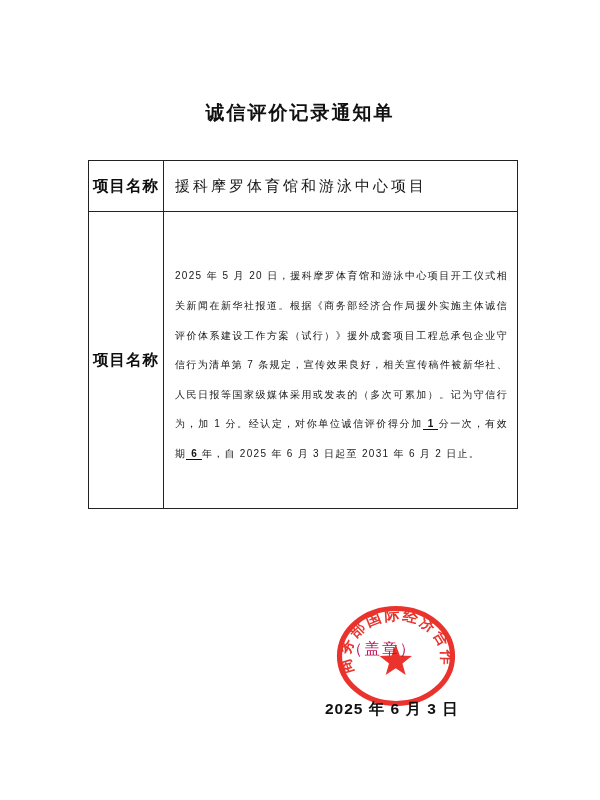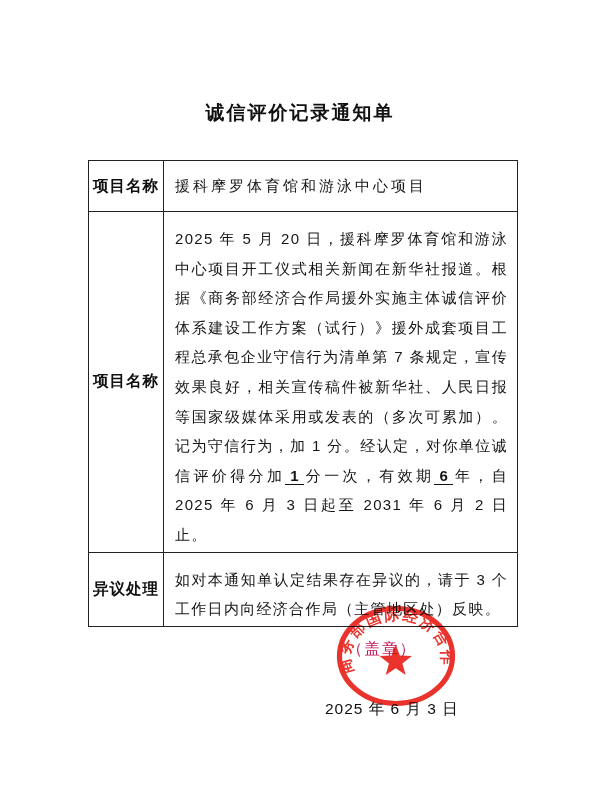--- a/index.html
+++ b/index.html
@@ -20,30 +20,30 @@
   }
   table.notice td { border:1.6px solid var(--line); vertical-align:middle; }
   td.lbl {
     width:75px; text-align:center; font-weight:700; font-size:15.5px;
     letter-spacing:1px; color:#0f0f0f;
   }
   td.val { padding:4px 10px 4px 11px; font-size:15px; letter-spacing:3px;margin-top:15px; }
   tr.r1 { height:51px; } tr.r2 { height:43px; }
   tr.r3 { height:297px; } tr.r4 { height:58px; }
   td.para {
-    padding:12px 9px 2px 11px; font-size:15px; line-height:29.6px;
+    padding:12px 9px 2px 11px; font-size:10px; line-height:29.6px;
     letter-spacing:1.3px; text-align:justify; text-justify:inter-character;
   }
   .uline {
     font-weight:700; border-bottom:1.6px solid #111; padding:0 5px;
     letter-spacing:0;
   }
   .date-line {
     position:absolute; left:325px; top:699px; font-size:15.5px;
-    letter-spacing:1px; color:#101010; font-weight:400;
+    letter-spacing:1px; color:#101010; font-weight:700;
   }
   .seal-label {
     position:absolute; left:347px; top:639px; font-size:15.5px;
     letter-spacing:2px; color:#be185d;
   }
   svg.seal {
     position:absolute; left:330px; top:600px; width:132px; height:112px;
     mix-blend-mode:multiply; opacity:0.92;
   }
   svg.seal text {
@@ -59,24 +59,20 @@
 <table class="notice">
   <tbody>
       <tr class="r1">
     <td class="lbl">项目名称</td>
     <td class="val">援科摩罗体育馆和游泳中心项目</td>
   </tr>
   <tr class="r3">
     <td class="lbl">项目名称</td>
     <td class="para"><span>2025 年 5 月 20 日，援科摩罗体育馆和游泳中心项目开工仪式相关新闻在新华社报道。根据《商务部经济合作局援外实施主体诚信评价体系建设工作方案（试行）》援外成套项目工程总承包企业守信行为清单第 7 条规定，宣传效果良好，相关宣传稿件被新华社、人民日报等国家级媒体采用或发表的（多次可累加）。记为守信行为，加 1 分。经认定，对你单位诚信评价得分加</span><span class="uline">1</span><span>分一次，有效期</span><span class="uline">6</span><span>年，自 2025 年 6 月 3 日起至 2031 年 6 月 2 日止。</span></td>
   </tr>
-  <tr class="r4">
-    <td class="lbl">异议处理</td>
-    <td class="para">如对本通知单认定结果存在异议的，请于 3 个工作日内向经济合作局（主管地区处）反映。</td>
-  </tr>
 </tbody>
   </table>
 
 <div class="seal-label">（盖章）</div>
 <div class="date-line">2025 年 6 月 3 日</div>
 
 <svg class="seal" viewBox="0 0 132 112" xmlns="http://www.w3.org/2000/svg">
   <ellipse cx="66" cy="56" rx="56.5" ry="47.5" fill="none" stroke="#e8211a" stroke-width="5.2"></ellipse>
   <polygon fill="#e8211a" points="65.7,44.3 69.8,55.6 81.9,56.1 72.4,63.5 75.7,75.1 65.7,68.3 55.7,75.1 59.0,63.5 49.5,56.1 61.6,55.6"></polygon>
   <defs>

